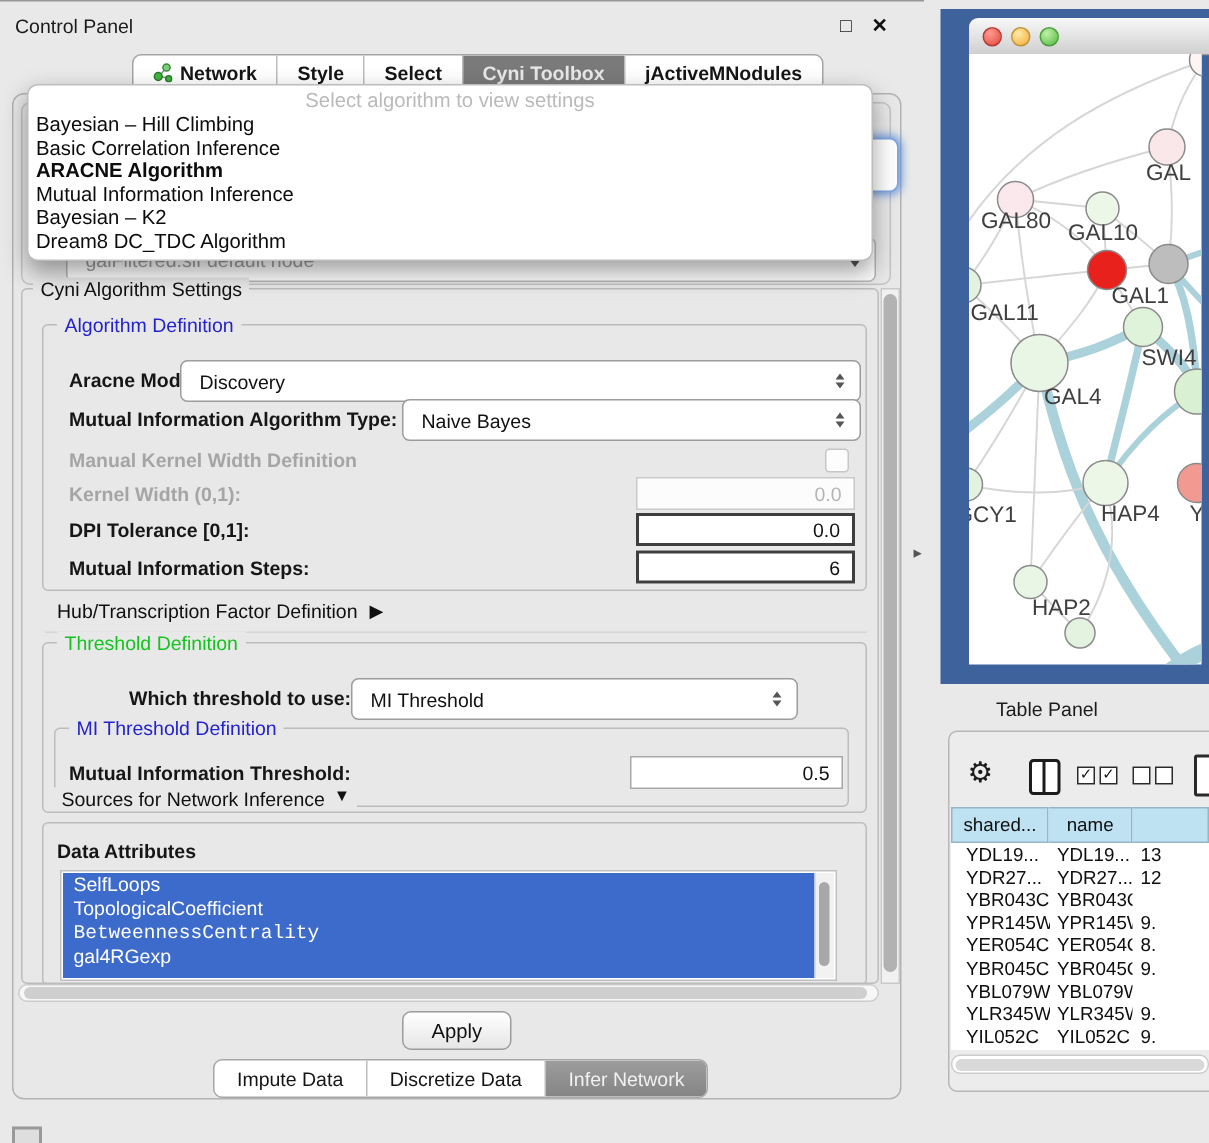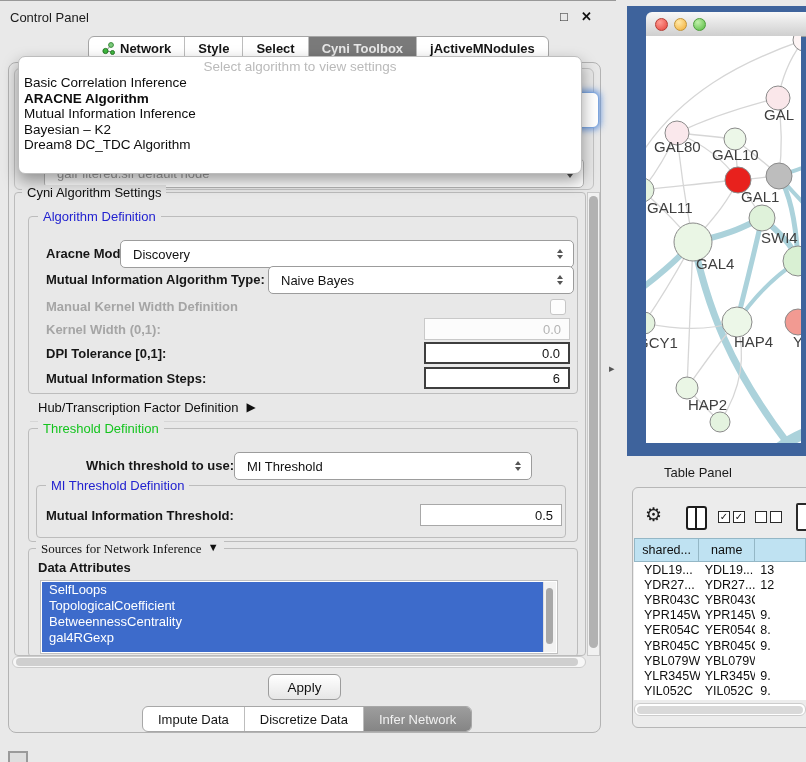--- a/index.html
+++ b/index.html
@@ -69,21 +69,21 @@
   #hub-sep{left:30px;top:421px;width:548px;height:1px;background:#d6d6d6;}
   #threshold-box{left:28px;top:428px;width:548px;height:112px;}
   #threshold-legend{left:38px;top:421px;}
   #which-label{left:86px;top:452px;height:26px;}
   #which-combo{left:234px;top:452px;width:296px;height:26px;}
   #midef-box{left:36px;top:485px;width:528px;height:51px;}
   #midef-legend{left:46px;top:478px;}
   #mit-label{left:46px;top:504px;height:22px;}
   #mit-field{left:420px;top:504px;width:142px;height:22px;}
   #sources-box{left:28px;top:548px;width:548px;height:107px;}
-  #sources-legend{left:36px;top:541px;display:flex;align-items:flex-start;gap:6px;font-family:Liberation Serif, serif;}
+  #sources-legend{left:36px;top:525px;display:flex;align-items:flex-start;gap:6px;}
   #sources-arrow{font-size:11px;color:#111;}
   #dataattr-label{left:38px;top:558px;height:18px;}
   #attr-list{left:40px;top:580px;width:516px;height:72px;background:#fff;border:1px solid #c0c0c0;overflow:hidden;}
   #attr-sel-block{position:absolute;left:1px;top:1px;width:503px;height:70px;background:#3d6bcb;}
   .attr-item{position:absolute;left:1px;width:503px;height:16px;line-height:16px;padding-left:7px;
         font-size:13px;color:#fff;box-sizing:border-box;white-space:nowrap;}
   #attr-gutter{position:absolute;right:1px;top:1px;width:12px;height:70px;background:#f2f2f2;border-left:1px solid #ddd;}
   #attr-thumb{position:absolute;right:3px;top:6px;width:7px;height:56px;background:#a8a8a8;border-radius:4px;}
   #apply-btn{left:268px;top:674px;width:71px;height:24px;border:1px solid #9c9c9c;border-radius:6px;
         background:linear-gradient(#ffffff,#e6e6e6);font-size:13.5px;display:flex;align-items:center;justify-content:center;}
@@ -176,20 +176,21 @@
   <span class="val" style="color:#9e9e9e;">galFiltered.sif default node</span>
   <span class="stepper">
       <i class="up"></i>
       <i class="dn"></i>
     </span>
 </div>
 
 <div class="abs" id="algo-popup">
   <div id="popup-placeholder">Select algorithm to view settings</div>
   <div id="popup-items">
+      <div class="popup-item">Bayesian – Hill Climbing</div>
       <div class="popup-item">Basic Correlation Inference</div>
       <div class="popup-item bold">ARACNE Algorithm</div>
       <div class="popup-item">Mutual Information Inference</div>
       <div class="popup-item">Bayesian – K2</div>
       <div class="popup-item">Dream8 DC_TDC Algorithm</div>
     </div>
 </div>
 
 <div class="abs groupbox" id="settings-box"></div>
 <div class="abs legend" id="settings-legend">Cyni Algorithm Settings</div>
@@ -254,21 +255,21 @@
 <div class="abs legend" id="sources-legend">
   <span>Sources for Network Inference</span>
   <span id="sources-arrow">▼</span>
 </div>
 <div class="abs lbl" id="dataattr-label">Data Attributes</div>
 <div class="abs" id="attr-list">
   <div id="attr-sel-block"></div>
   <div id="attr-items">
       <div class="attr-item" style="top: 1px;">SelfLoops</div>
       <div class="attr-item" style="top: 17px;">TopologicalCoefficient</div>
-      <div class="attr-item" style="top: 33px;">BetweennessCentrality</div>
+      <div class="attr-item" style="top: 33px; font-family: Liberation Mono, monospace;">BetweennessCentrality</div>
       <div class="attr-item" style="top: 49px;">gal4RGexp</div>
     </div>
   <div id="attr-gutter">
     <div id="attr-thumb"></div>
   </div>
 </div>
 
 <div class="abs" id="apply-btn">Apply</div>
 <div class="abs" id="bottom-tabbar">
     <div class="btab">Impute Data</div>

